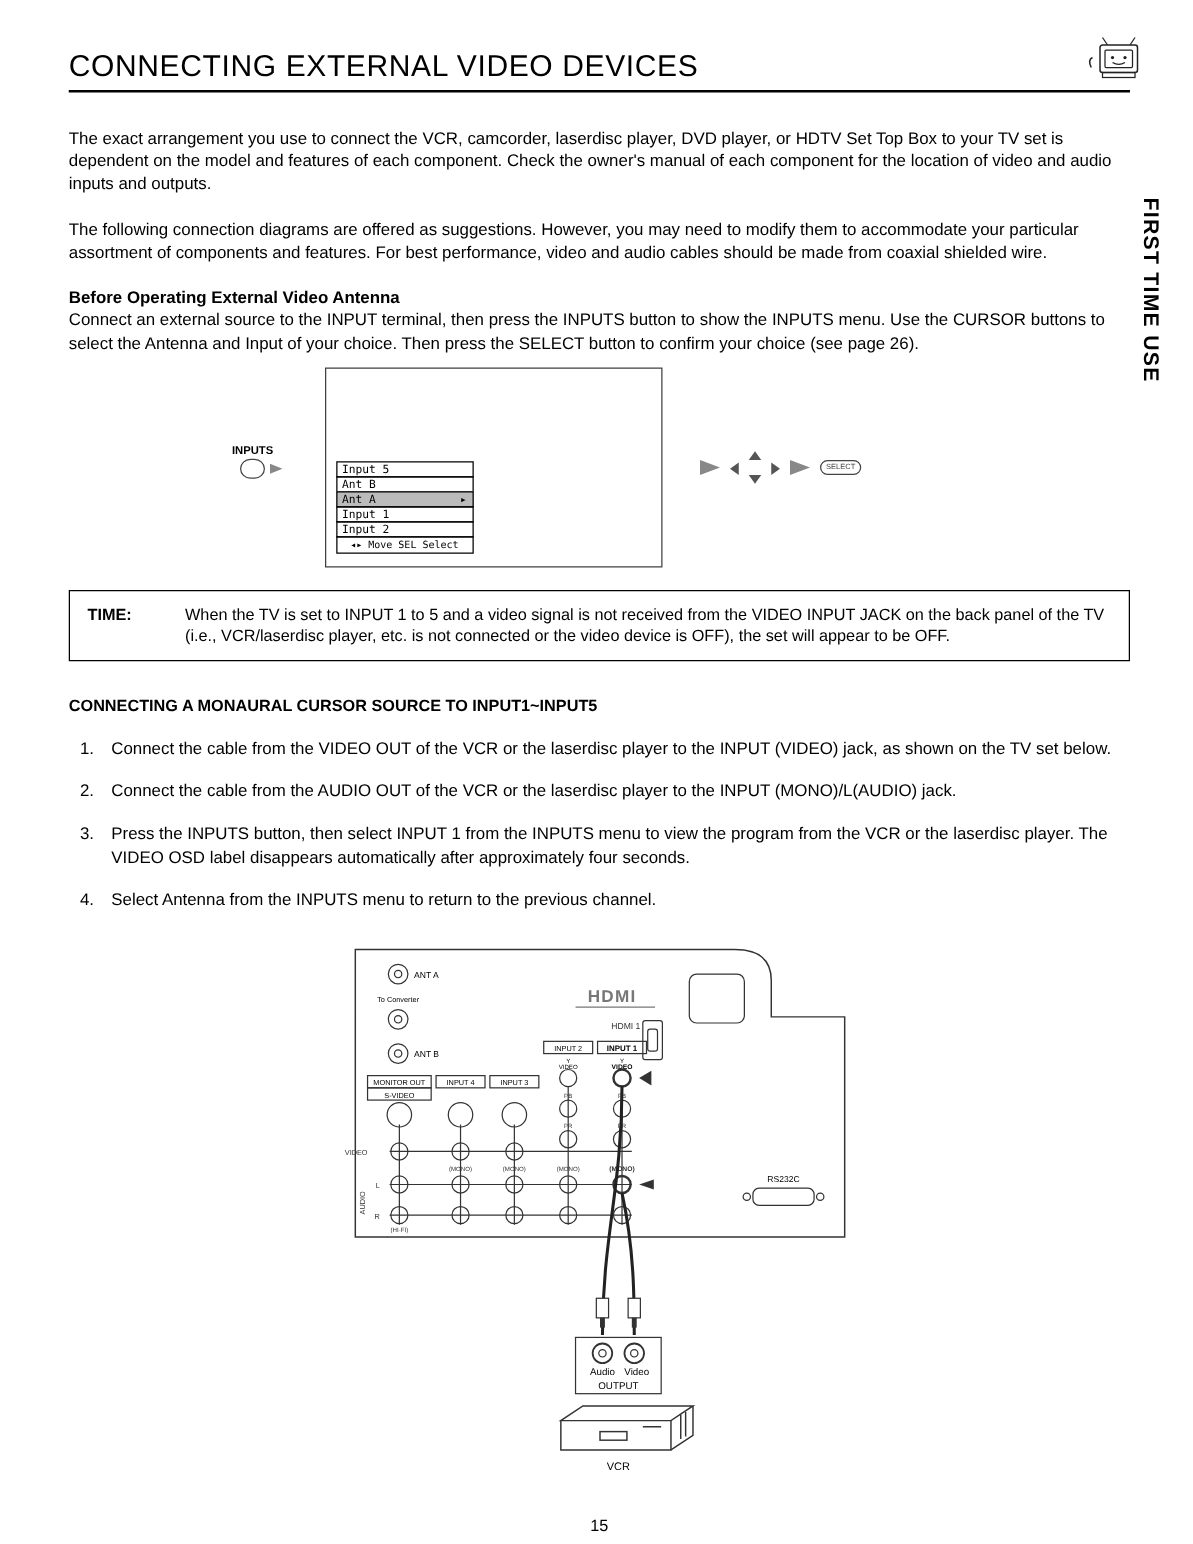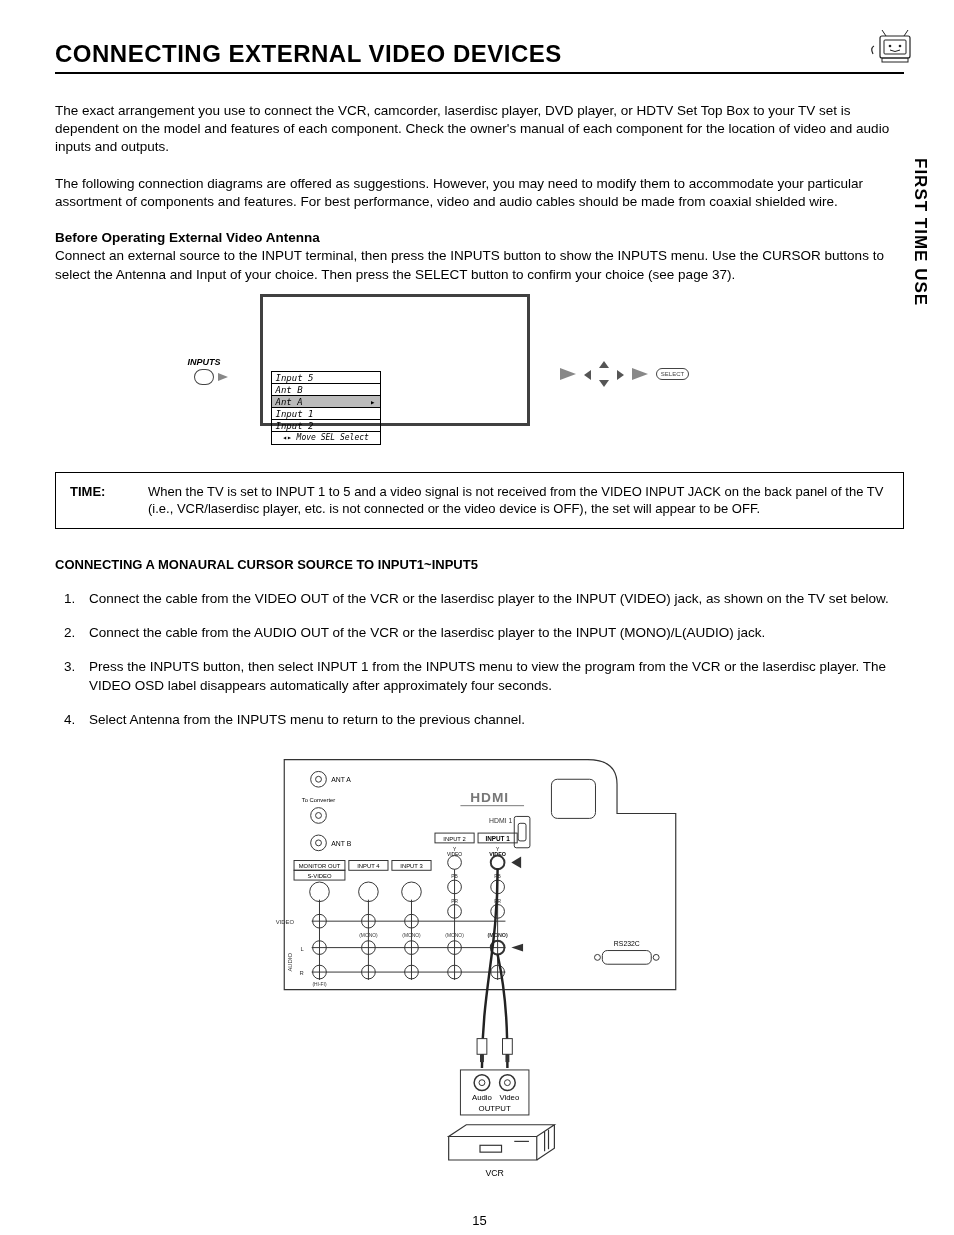--- a/index.html
+++ b/index.html
@@ -25,21 +25,21 @@
     letter-spacing: 1px;
     font-family: Arial, sans-serif;
   }
   .corner-icon {
     position: absolute;
     right: 30px;
     top: 28px;
   }
   h1.page-title {
     font-size: 24px;
-    font-weight: bold;
+    font-weight: normal;
     margin: 0 0 4px 0;
     letter-spacing: 0.5px;
   }
   .title-rule {
     border: none;
     border-top: 2px solid #000;
     margin: 0 0 28px 0;
   }
   .body-text {
     font-size: 13.5px;
@@ -51,25 +51,24 @@
     font-weight: bold;
     margin: 0;
   }
   .diagram-row {
     display: flex;
     justify-content: center;
     gap: 20px;
     margin: 10px 0 18px 0;
   }
   .diagram-box {
-    border: 3px solid #404040;
+    border: 1px solid #404040;
     width: 270px;
-    height: 132px;
+    height: 160px;
     position: relative;
-    font-style: italic;
   }
   .inputs-label {
     position: absolute;
     left: -75px;
     top: 60px;
     font-size: 9px;
     font-weight: bold;
     text-align: center;
   }
   .inputs-circle {
@@ -198,21 +197,21 @@
   <div class="vertical-tab">FIRST TIME USE</div>
 
   <h1 class="page-title">CONNECTING EXTERNAL VIDEO DEVICES</h1>
   <hr class="title-rule">
 
   <p class="body-text">The exact arrangement you use to connect the VCR, camcorder, laserdisc player, DVD player, or HDTV Set Top Box to your TV set is dependent on the model and features of each component.  Check the owner's manual of each component for the location of video and audio inputs and outputs.</p>
   <p class="body-text">The following connection diagrams are offered as suggestions.  However, you may need to modify them to accommodate your particular assortment of components and features.  For best performance, video and audio cables should be made from coaxial shielded wire.</p>
 
   <p class="body-text" style="margin-bottom:10px;">
     <span class="subhead">Before Operating External Video Antenna</span><br>
-    <span>Connect an external source to the INPUT terminal, then press the INPUTS button to show the INPUTS menu.  Use the CURSOR buttons to select the Antenna and Input of your choice.  Then press the SELECT button to confirm your choice (see page 37).</span>
+    <span>Connect an external source to the INPUT terminal, then press the INPUTS button to show the INPUTS menu.  Use the CURSOR buttons to select the Antenna and Input of your choice.  Then press the SELECT button to confirm your choice (see page 26).</span>
   </p>
 
   <div class="diagram-row">
     <div class="diagram-box">
       <div class="inputs-label">
         <span>INPUTS</span>
         <div class="inputs-circle"></div>
       </div>
       <div class="little-arrow"></div>
       <div class="menu-stack">

